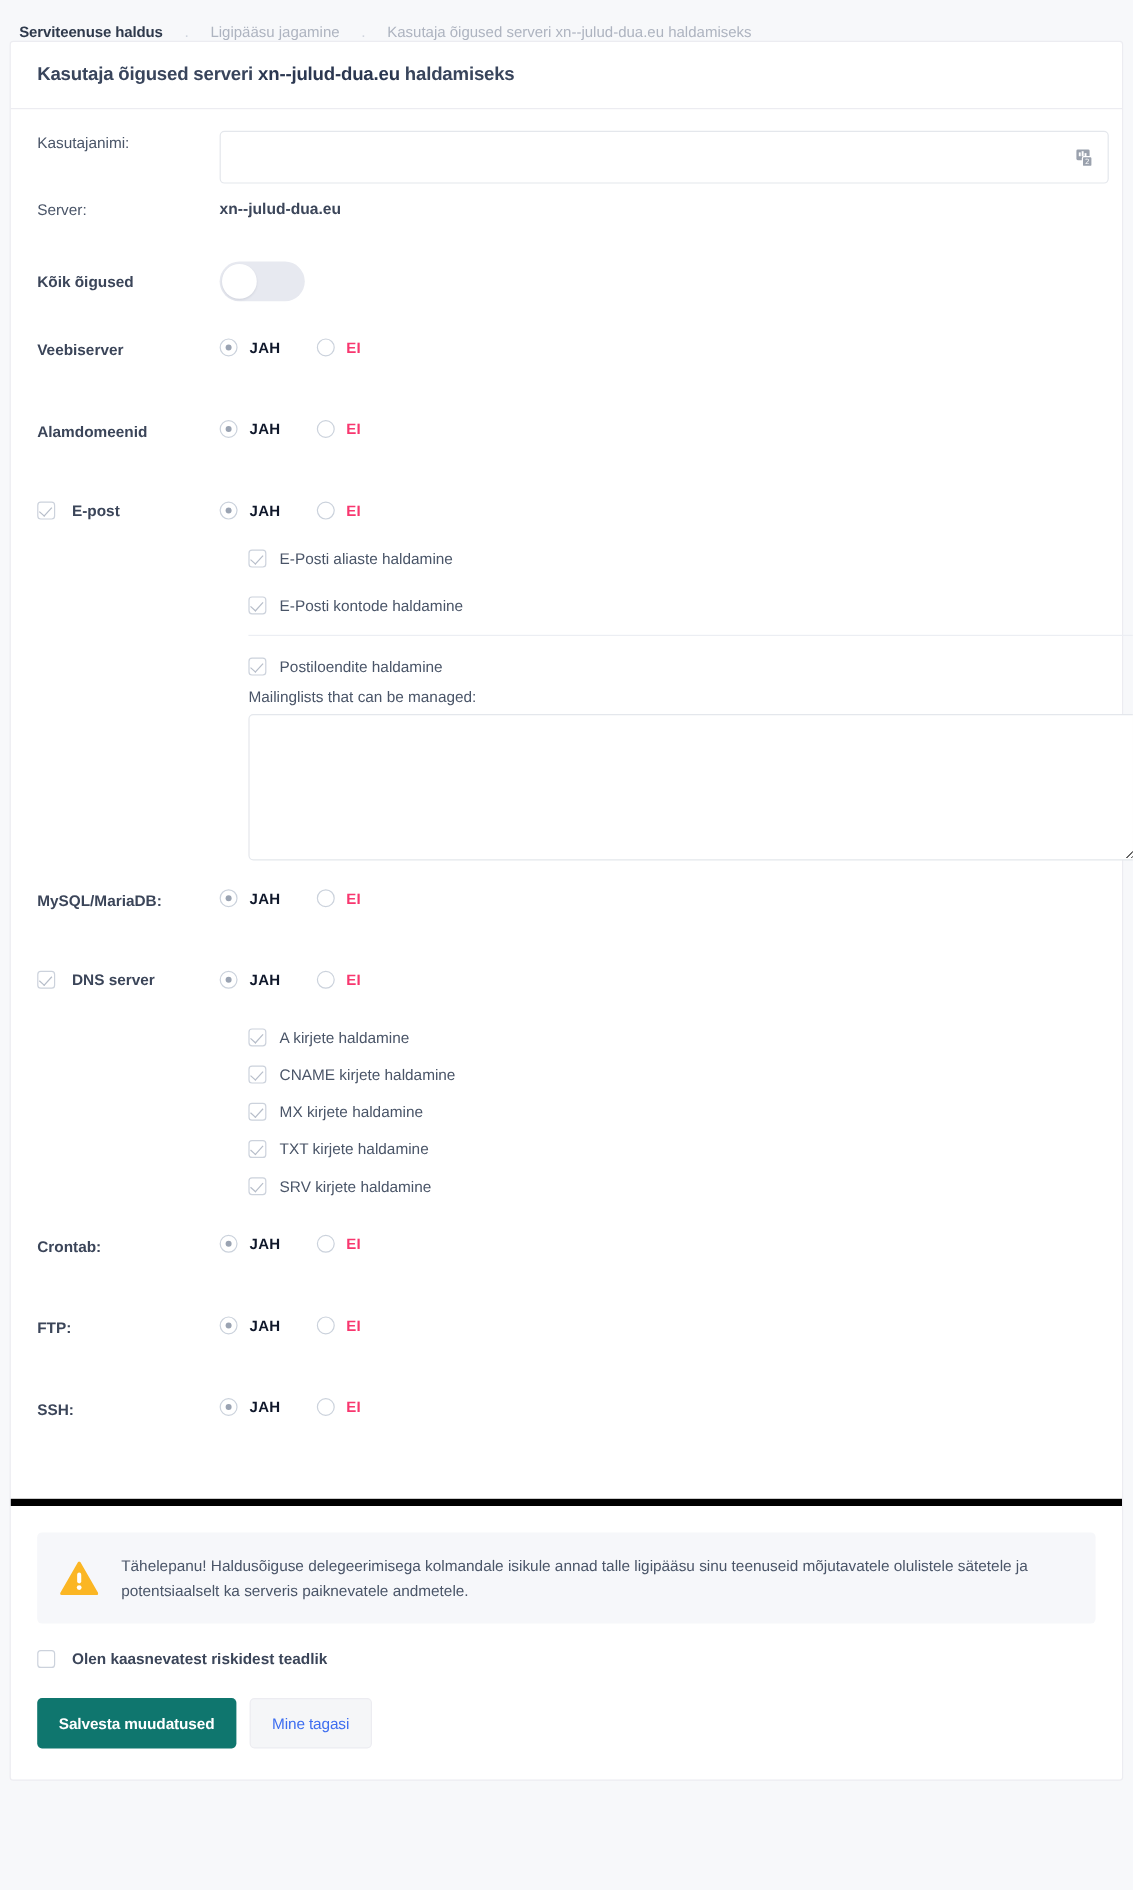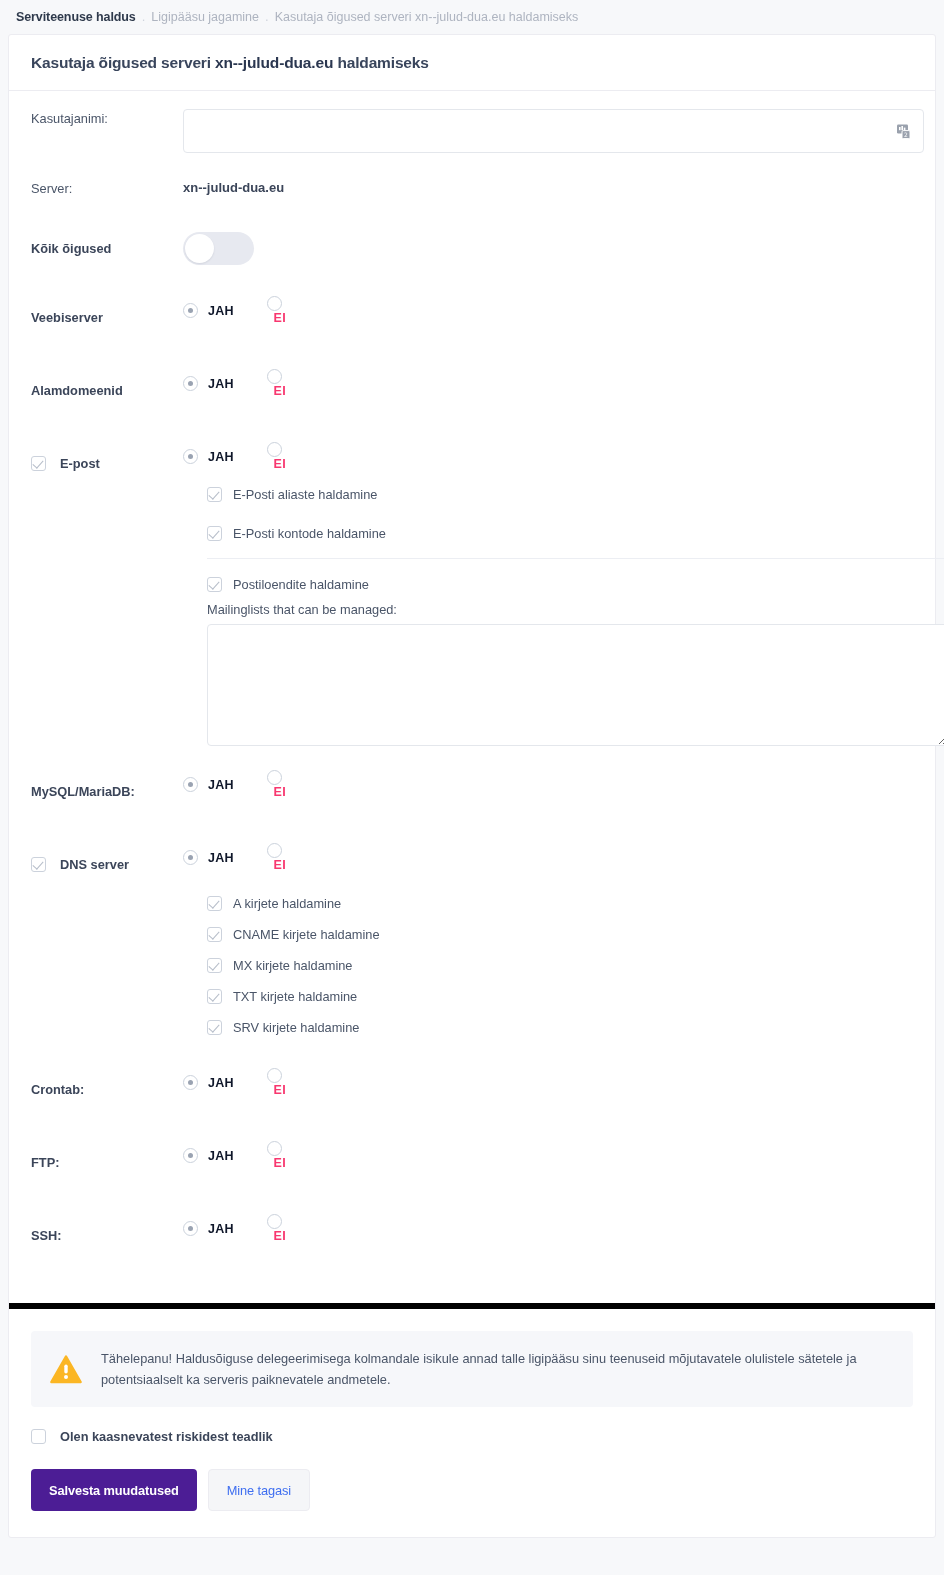--- a/index.html
+++ b/index.html
@@ -9,24 +9,24 @@
     background: #f7f8fa;
     font-family: "Liberation Sans", sans-serif;
     -webkit-font-smoothing: antialiased;
   }
   body { width: 944px; min-height: 1575px; }
 
   
   .breadcrumb {
     height: 34px;
     display: flex;
-    align-items: center;
+    align-items: flex-end;
     padding: 0 0 0 16px;
     font-size: 12.5px;
-    gap: 0;
+    gap: 12px;
     background: #f7f8fa;
   }
   .crumb-current {
     color: #2f3a4c;
     font-weight: 700;
     letter-spacing: -0.1px;
   }
   .crumb {
     color: #aeb4c0;
     font-weight: 400;
@@ -72,21 +72,21 @@
     width: 152px;
     flex: 0 0 152px;
     font-size: 12.8px;
     color: #4a5568;
     padding-top: 2px;
   }
   .row-label.bold { font-weight: 700; color: #3b4559; }
   .row-field { flex: 1 1 auto; }
 
   
-  .row-username { margin-bottom: 26px; }
+  .row-username { margin-bottom: 12px; }
   .input-wrap { position: relative; width: 741px; }
   .text-input {
     width: 741px;
     height: 44px;
     border: 1px solid #e4e7ec;
     border-radius: 4px;
     background: #fff;
     font-family: "Liberation Sans", sans-serif;
     font-size: 13px;
     color: #3b4559;
@@ -156,21 +156,21 @@
     background: #9aa3b2;
   }
   .radio-label {
     font-size: 12.5px;
     font-weight: 700;
     margin-left: 10px;
     letter-spacing: 0.2px;
   }
   .lbl-yes { color: #0f172a; }
   .lbl-no  { color: #f8376f; }
-  .gap-no { margin-left: 30px; flex-direction: column; }
+  .gap-no { margin-left: 30px; }
 
   
   .cb {
     width: 15px; height: 15px;
     border: 1px solid #ccd2dc;
     border-radius: 3px;
     background: #fff;
     display: inline-block;
     position: relative;
     flex: 0 0 15px;
@@ -233,21 +233,21 @@
     resize: vertical;
     font-family: "Liberation Sans", sans-serif;
     font-size: 13px;
     color: #3b4559;
     padding: 8px 10px;
     outline: none;
     display: block;
   }
 
   
-  .svc { margin-bottom: 0; align-items: flex-end; }
+  .svc { margin-bottom: 0; }
   .spacer-68 { height: 44px; }
   .spacer-44 { height: 44px; }
 
   
   .card-footer {
     border-top: 6px solid #000000;
     padding: 22px 22px 26px 22px;
   }
   .alert {
     background: #f6f7fa;
@@ -280,21 +280,21 @@
     border: none;
     border-radius: 4px;
     font-family: "Liberation Sans", sans-serif;
     font-size: 12.8px;
     font-weight: 700;
     padding: 0 18px;
     height: 42px;
     cursor: pointer;
     letter-spacing: -0.1px;
   }
-  .btn-primary { background: #4c1d95; color: #fff; }
+  .btn-primary { background: #0f766e; color: #fff; }
   .btn-secondary {
     background: #f5f6f8;
     color: #3e6ef0;
     border: 1px solid #ececf1;
     font-weight: 400;
   }
   .page-bottom { height: 10px; }
 </style>
 </head>
 <body>

